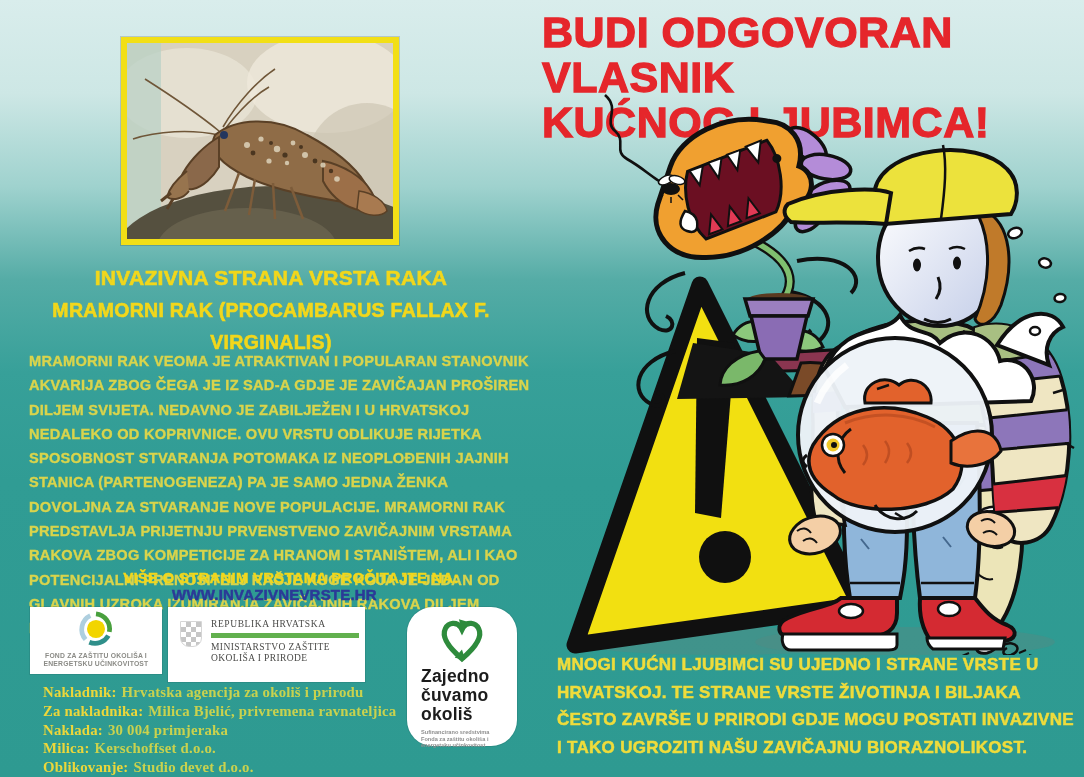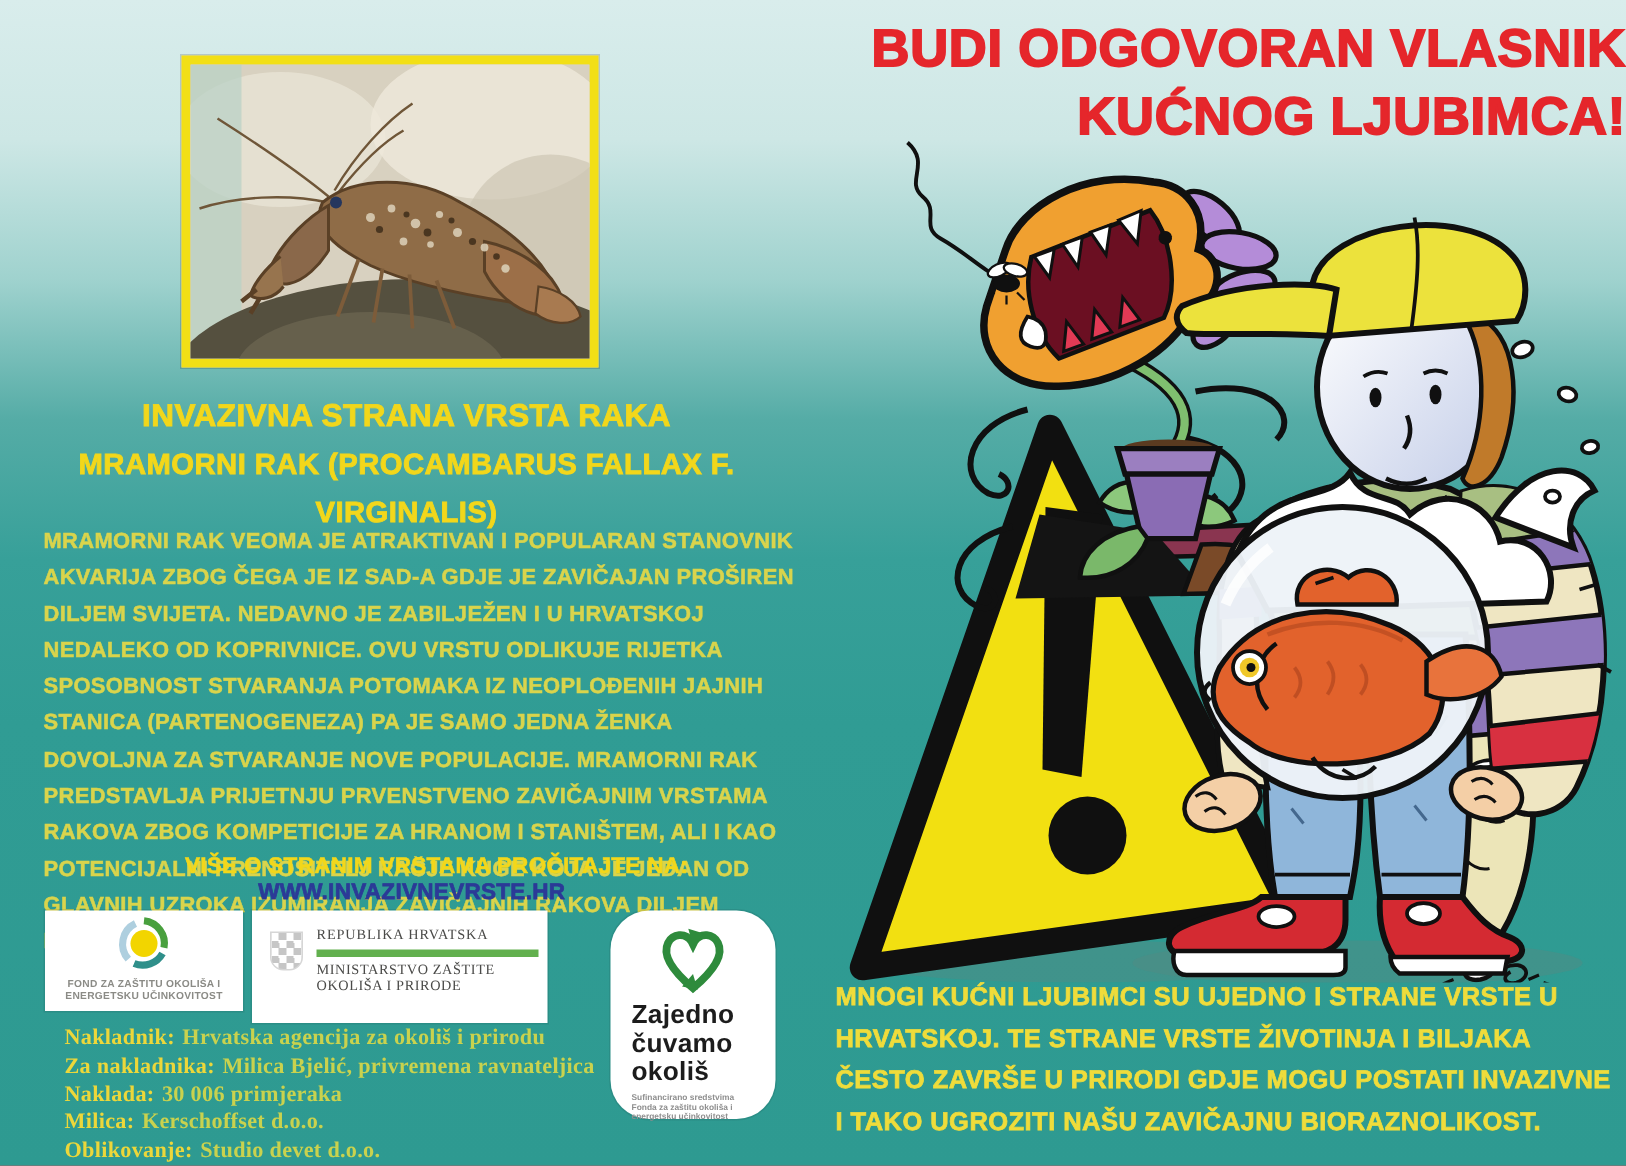--- a/index.html
+++ b/index.html
@@ -39,22 +39,22 @@
   .min-name{font-size:9.5px;color:#4a4a48;line-height:11px;letter-spacing:.4px;font-family:"Liberation Serif",serif;}
   .zaj-box{left:407px;top:607px;width:110px;height:139px;text-align:left;padding:0;border-radius:26px;}
   .zaj-heart{display:block;margin:8px auto 0 auto;}
   .zaj-words{font-size:17.5px;font-weight:700;color:#1c1c1c;line-height:19px;margin:4px 0 5px 14px;letter-spacing:.2px;}
   .zaj-sub{font-size:5.6px;color:#8f8f8f;line-height:6.5px;margin-left:14px;width:80px;font-weight:700;}
   .imprint{position:absolute;left:43px;top:683px;font-family:"Liberation Serif",serif;
     font-size:14.8px;font-weight:700;line-height:18.8px;letter-spacing:.2px;}
   .imprint .lab{color:#ecd73a;}
   .imprint .val{color:#c9d24e;margin-left:5px;}
   
-  .main-title{position:absolute;left:542px;top:10px;width:542px;text-align:right;
-    color:#e5262b;font-weight:700;font-size:35px;line-height:45px;letter-spacing:.5px;
+  .main-title{position:absolute;left:542px;top:10px;width:542px;text-align:left;
+    color:#e5262b;font-weight:700;font-size:43px;line-height:45px;letter-spacing:.5px;
     -webkit-text-stroke:1.3px #e5262b;}
   .cartoon{position:absolute;left:545px;top:93px;width:539px;height:562px;}
   .footer-text{position:absolute;left:557px;top:651px;width:521px;color:#efdc3b;
     font-size:17px;font-weight:700;line-height:27.6px;letter-spacing:.3px;
     -webkit-text-stroke:.5px #efdc3b;}
 </style>
 </head>
 <body>
 
 <div id="poster">
@@ -162,21 +162,21 @@
       <div>Zajedno</div>
       <div>čuvamo</div>
       <div>okoliš</div>
     </div>
     <div class="zaj-sub">Sufinancirano sredstvima Fonda za zaštitu okoliša i energetsku učinkovitost</div>
   </div>
 
   <div class="imprint">
     <div><span class="lab">Nakladnik:</span><span class="val">Hrvatska agencija za okoliš i prirodu</span></div>
     <div><span class="lab">Za nakladnika:</span><span class="val">Milica Bjelić, privremena ravnateljica</span></div>
-    <div><span class="lab">Naklada:</span><span class="val">30 006 primjeraka</span></div>
+    <div><span class="lab">Naklada:</span><span class="val">30 004 primjeraka</span></div>
     <div><span class="lab">Milica:</span><span class="val">Kerschoffset d.o.o.</span></div>
     <div><span class="lab">Oblikovanje:</span><span class="val">Studio devet d.o.o.</span></div>
   </div>
 
   <div class="main-title">
     <div>BUDI ODGOVORAN VLASNIK</div>
     <div>KUĆNOG LJUBIMCA!</div>
   </div>
 
   <svg class="cartoon" viewBox="0 0 539 562">

